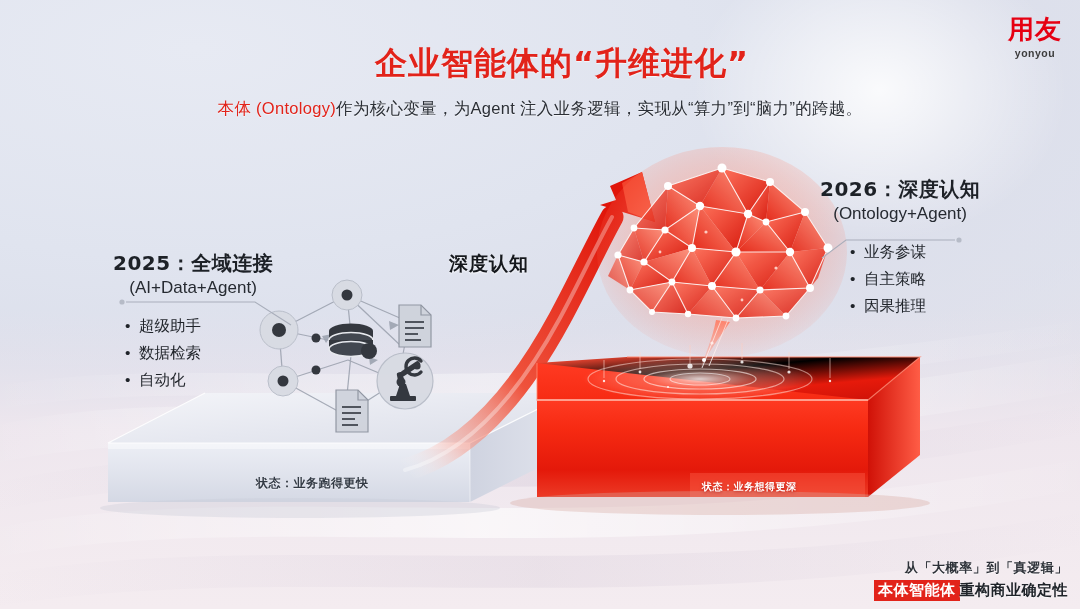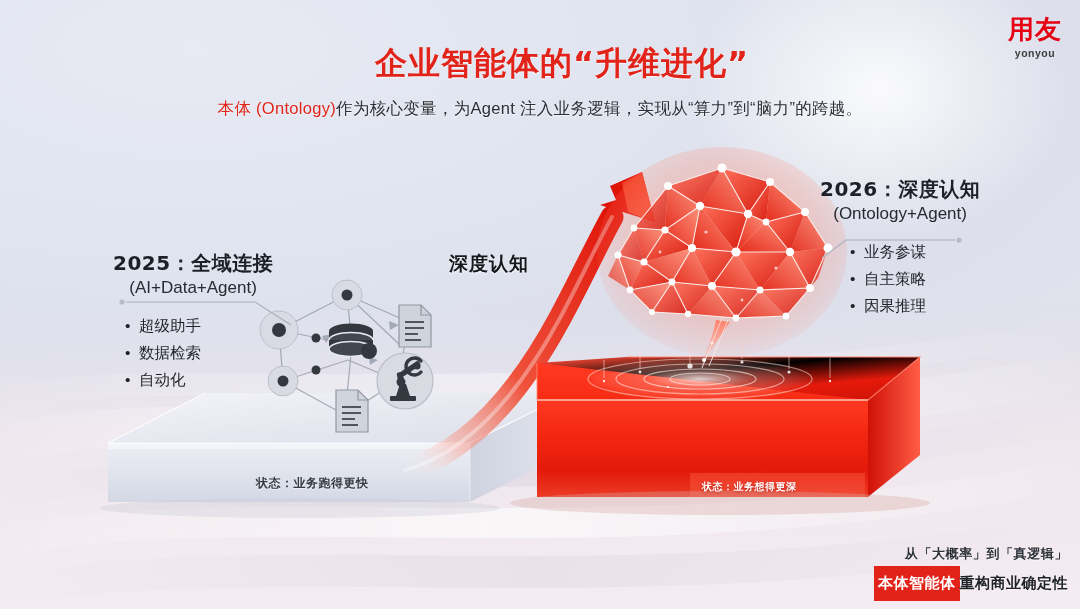--- a/index.html
+++ b/index.html
@@ -98,21 +98,21 @@
 
   
   .footer{position:absolute;right:12px;bottom:8px;text-align:right;line-height:1.25;}
   .footer .l1{
     font-size:13px;font-weight:bold;color:#2d3138;letter-spacing:.6px;
     text-shadow:0 1px 1px rgba(255,255,255,.8);
   }
   .footer .l2{margin-top:4px;white-space:nowrap;}
   .footer .badge{
     display:inline-block;background:#e2231a;color:#fff;font-size:15px;font-weight:bold;
-    padding:8px 4px;letter-spacing:.5px;vertical-align:middle;
+    padding:1px 4px;letter-spacing:.5px;vertical-align:middle;
   }
   .footer .tail{
     font-size:15px;font-weight:bold;color:#1f2329;letter-spacing:.5px;vertical-align:middle;
     text-shadow:0 1px 1px rgba(255,255,255,.8);
   }
 
   .layer{position:absolute;left:0;top:0;width:1080px;height:609px;pointer-events:none;}
 </style>
 </head>
 <body>

